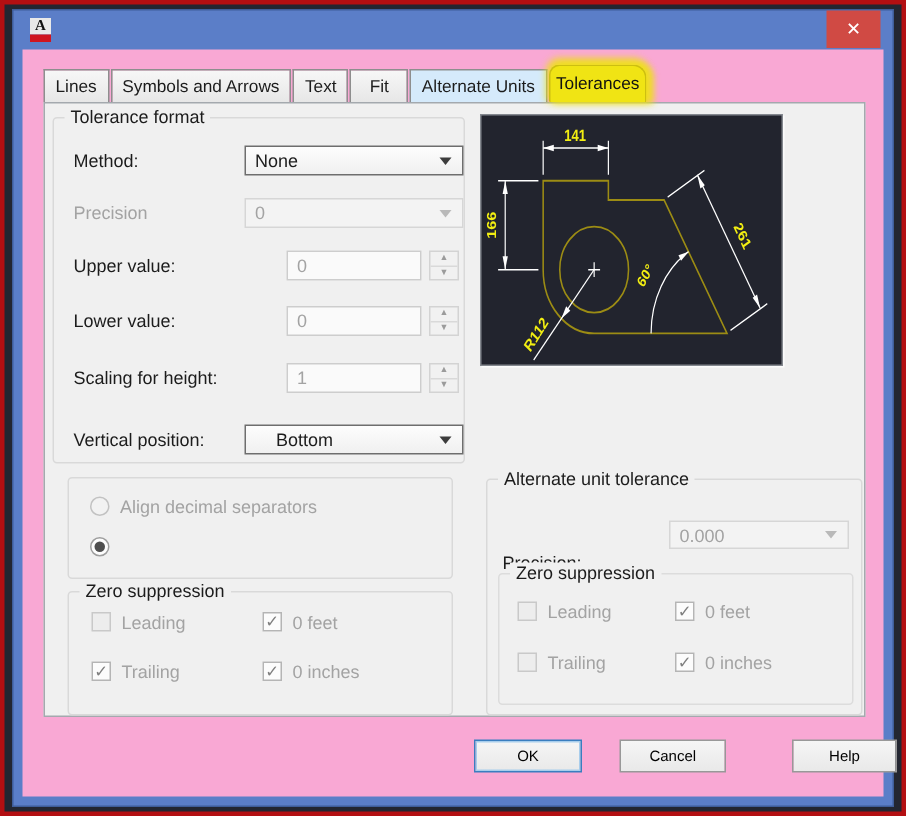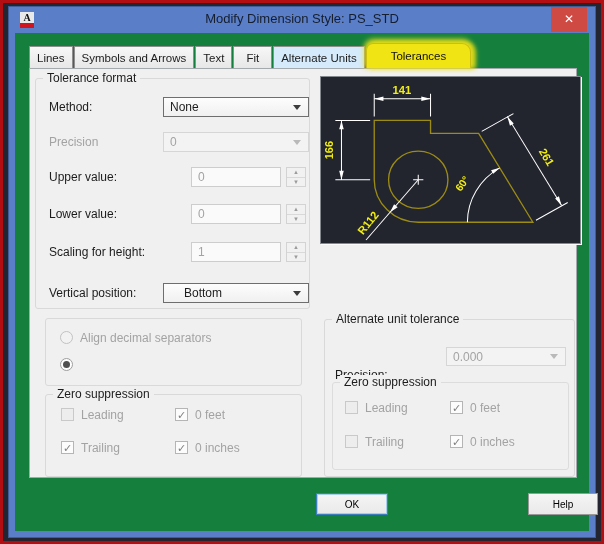--- a/index.html
+++ b/index.html
@@ -25,35 +25,35 @@
     font-weight:bold; font-size:10px; line-height:11px; text-align:center;
   }
   .app-icon .ai-bottom { height:5px; background:#cf1420; }
   .close-btn {
     position:absolute; right:8px; top:0; width:36px; height:25px;
     background:#d04a44; color:#fff; border:none; font-size:12px;
     line-height:25px; text-align:center; cursor:pointer;
   }
   .client {
     position:absolute; left:6px; right:6px; top:26px; bottom:6px;
-    background:#15803d;
+    background:#f9a8d4;
   }
   
   .tabs { position:absolute; left:14px; top:12px; height:23px; display:flex; align-items:flex-end; z-index:3; }
   .tab {
     height:22px; padding:0 7px; display:flex; align-items:center;
     background:linear-gradient(#f7f7f7,#e7e7e7);
     border:1px solid #8e8e8e; border-bottom:none; margin-right:1px;
     font-size:11.5px; white-space:nowrap; cursor:pointer;
   }
   .tab.tab-fit { padding:0 12px; }
   .tab.tab-hover { background:#d5eafb; }
   .tab.tab-active {
     height:25px; background:#f0e414; border-color:#cdbf10;
-    border-radius:7px 9px 1px 1px; padding:0 24px;
+    border-radius:7px 9px 1px 1px; padding:0 4px;
     box-shadow:0 -2px 5px 2px rgba(238,226,22,.85), 4px 0 4px 1px rgba(238,226,22,.75);
     position:relative; z-index:4; color:#111;
   }
   .page {
     position:absolute; left:14px; top:35px; width:548px; height:410px;
     background:#f0f0f0; border:1px solid #a4a9ae; z-index:2;
   }
   
   .group { position:absolute; border:1px solid #d9d9d9; border-radius:3px; }
   .group-label {
@@ -93,42 +93,41 @@
   .radio.selected::after {
     content:""; position:absolute; inset:2px; border-radius:50%; background:#4f4f4f;
   }
   .checkbox {
     position:absolute; width:13px; height:13px; border:1px solid #b5b5b5;
     background:#fcfcfc; font-size:11px; line-height:12px; text-align:center; color:#7f7f7f;
   }
   .checkbox.unchecked { background:#ededed; border-color:#c9c9c9; }
   
   .preview {
-    position:absolute; left:290px; top:7px; width:261px; height:168px;
+    position:absolute; left:290px; top:7px; width:202px; height:168px;
     background:#22242e; border:1px solid #84888f; box-shadow:1px 1px 0 #fbfbfb;
   }
   .preview svg { width:100%; height:100%; display:block; }
   
   .btn {
     position:absolute; height:22px; background:linear-gradient(#f5f5f5,#e9e9e9);
     border:1px solid #989898; font-size:10px; font-family:inherit; cursor:pointer;
   }
   .btn.default { border:1px solid #3a7ebf; box-shadow:0 0 0 1px #a8cdec inset; }
 </style>
 </head>
 <body>
 
 <div class="desktop">
   <div class="window">
     <div class="titlebar">
       <div class="app-icon">
         <div class="ai-top">A</div>
         <div class="ai-bottom"></div>
       </div>
-      <div class="title">Modify Dimension Style: PS_STD</div>
       <button class="close-btn"><span>✕</span></button>
     </div>
 
     <div class="client">
 
       <div class="tabs">
         <div class="tab">Lines</div>
         <div class="tab">Symbols and Arrows</div>
         <div class="tab">Text</div>
         <div class="tab tab-fit">Fit</div>
@@ -265,17 +264,18 @@
             <span class="checkbox unchecked" style="left:12px;top:52px;"></span>
             <span class="lbl dis" style="left:32px;top:52px;">Trailing</span>
             <span class="checkbox" style="left:117px;top:52px;"><span>✓</span></span>
             <span class="lbl dis" style="left:137px;top:52px;">0 inches</span>
           </div>
         </div>
 
       </div>
 
       <button class="btn default" style="left:301px;top:460px;width:72px;">OK</button>
+      <button class="btn" style="left:398px;top:460px;width:71px;">Cancel</button>
       <button class="btn" style="left:493px;top:460px;width:70px;margin-left:20px;">Help</button>
 
     </div>
   </div>
 </div>
 
 </body></html>

